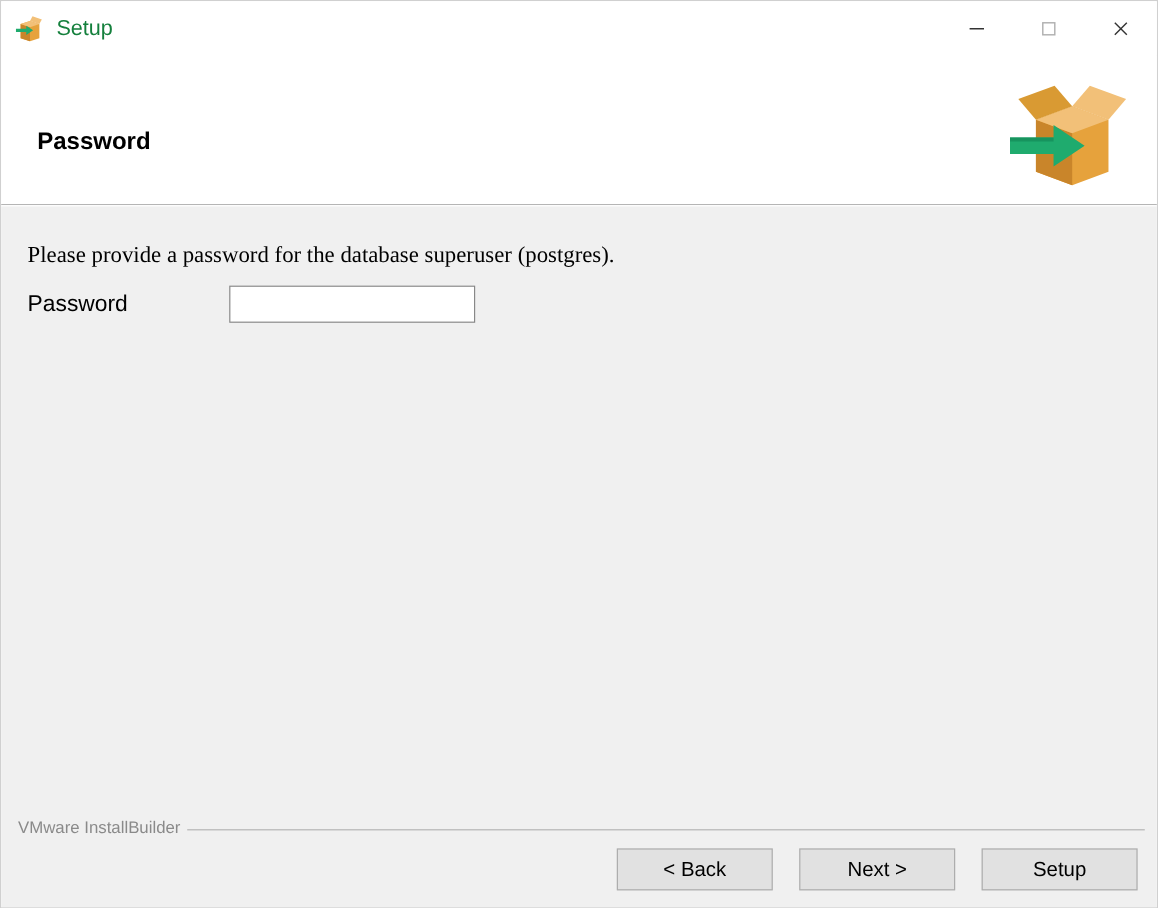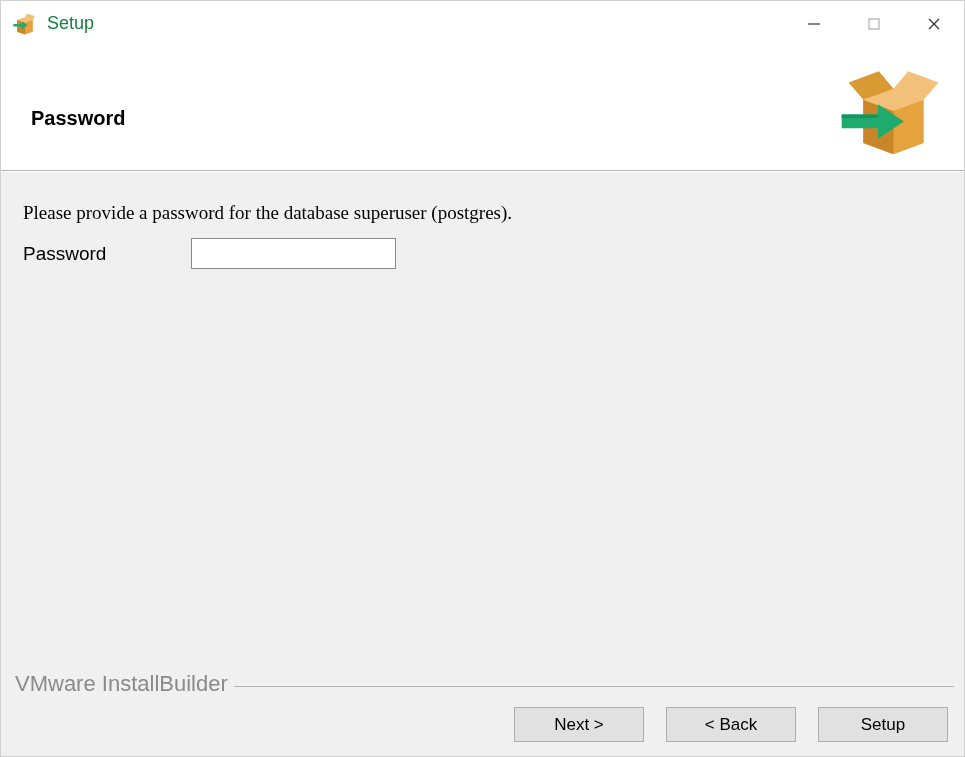--- a/index.html
+++ b/index.html
@@ -111,21 +111,21 @@
     position: absolute;
     left: 10px; right: 10px; bottom: 0;
   }
   .frame-line {
     display:flex;
     align-items:center;
     margin-bottom: 10px;
   }
   .frame-label {
     color: #8a8a8a;
-    font-size: 22px;
+    font-size: 14px;
     padding-right: 6px;
     padding-left: 4px;
     white-space: nowrap;
   }
   .frame-hr {
     flex:1;
     height:0;
     border-top:1px solid #b5b5b5;
     margin-top:4px;
   }
@@ -211,21 +211,21 @@
       <input type="password" value="" style="">
     </div>
 
 
     <div class="footer-wrap">
       <div class="frame-line">
         <span class="frame-label">VMware InstallBuilder</span>
         <span class="frame-hr"></span>
       </div>
       <div class="buttons">
+        <button>&lt; Back</button>
         <button>Next &gt;</button>
-        <button>&lt; Back</button>
         <button>Setup</button>
       </div>
     </div>
 
   </div>
 
 </div>
 
 </body></html>

